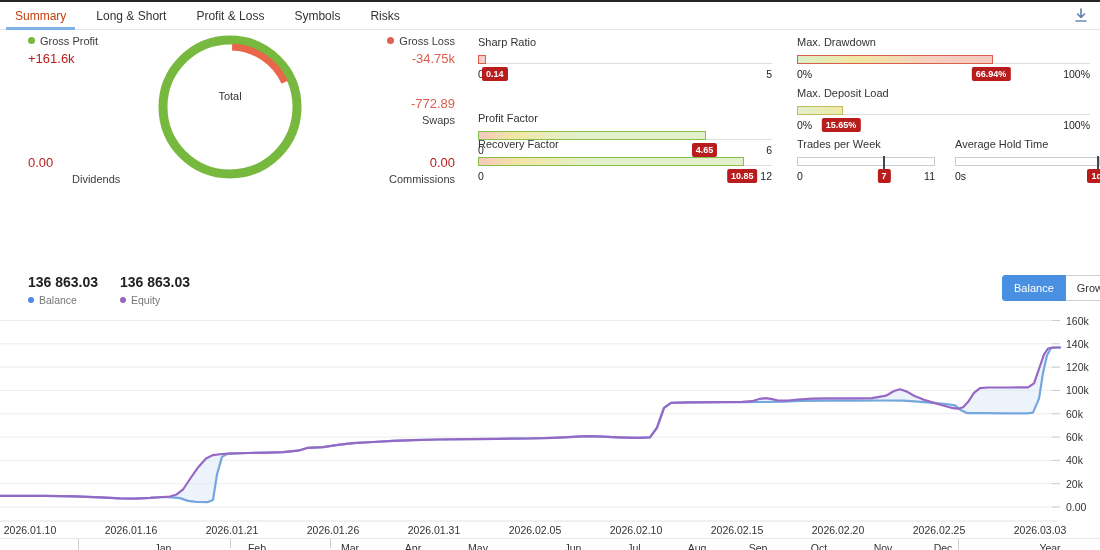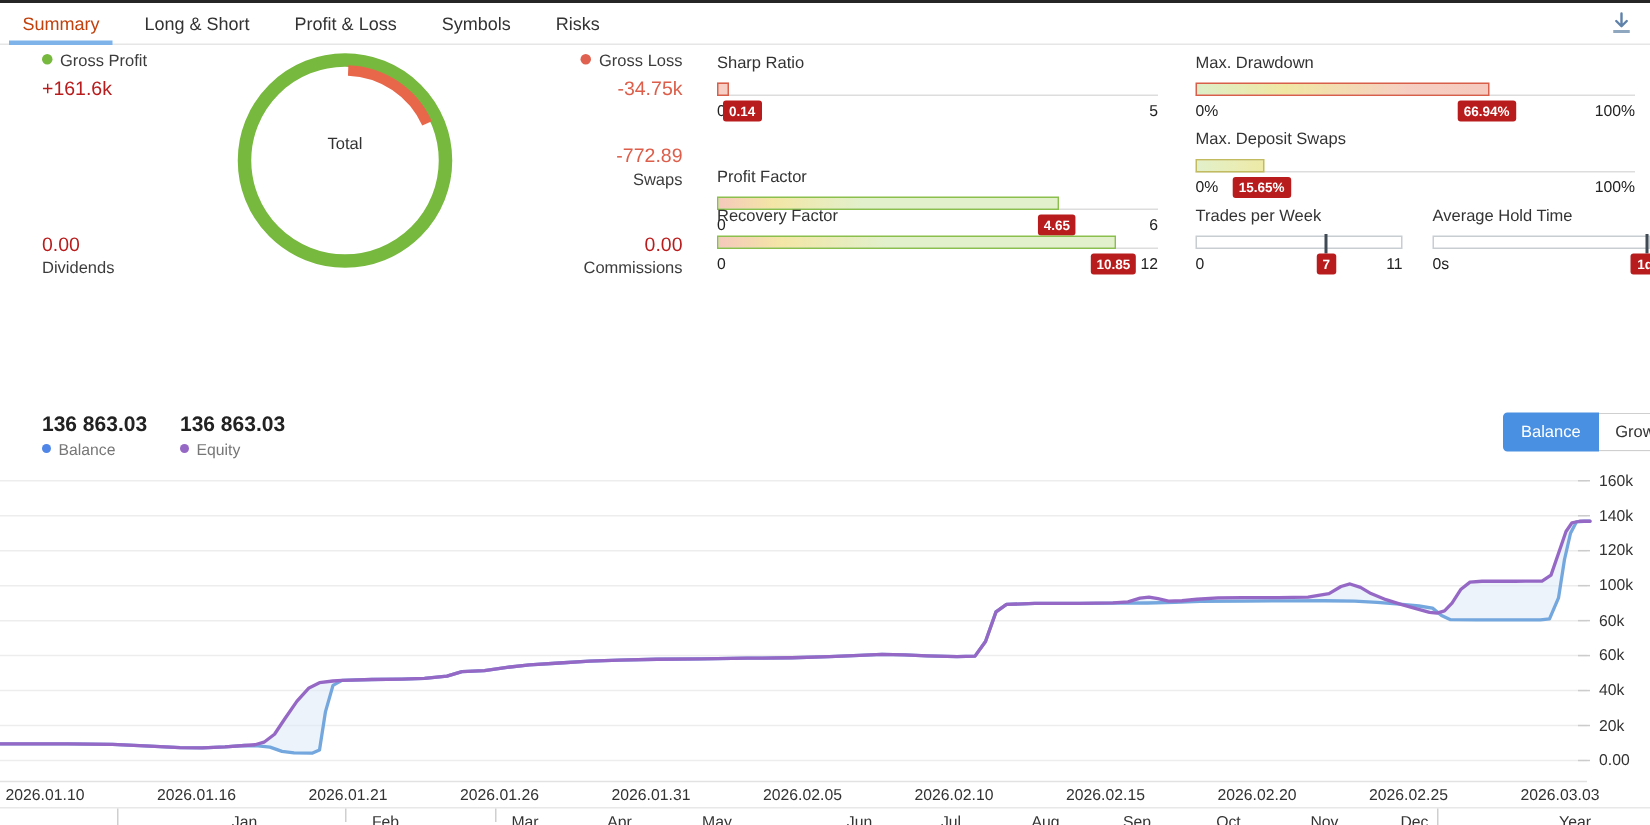--- a/index.html
+++ b/index.html
@@ -83,21 +83,21 @@
       <rect x="5.5" y="14" width="11" height="2" fill="#8fa7bf"></rect>
     </svg>
   </div>
 
   <div class="stat" style="left:28px; top:33px;">
     <div><span class="dot" style="background:#77b93e"></span><span class="lab">Gross Profit</span></div>
     <div class="val-green" style="margin-top:4px;">+161.6k</div>
   </div>
   <div class="stat" style="left:28px; top:153px;">
     <div class="val-green">0.00</div>
-    <div class="lab" style="margin-top:3px;">Dividends</div>
+    <div class="lab" style="margin-top:3px;margin-left:44px;">Dividends</div>
   </div>
 
   <div class="stat r" style="left:335px; top:33px; width:120px;">
     <div><span class="dot" style="background:#e0614f"></span><span class="lab">Gross Loss</span></div>
     <div class="val-red" style="margin-top:4px;">-34.75k</div>
   </div>
   <div class="stat r" style="left:335px; top:94px; width:120px;">
     <div class="val-red">-772.89</div>
     <div class="lab" style="margin-top:3px;">Swaps</div>
   </div>
@@ -159,21 +159,21 @@
           <div class="gtrack"></div>
           <div class="gfill red-end" style="width: 66.9%;"></div>
         </div>
         <div class="gscale">
           <span class="gmin">0%</span>
           <span class="gmax">100%</span>
           <span class="gbadge" style="left: 66.9%; transform: translateX(-55%);">66.94%</span>
         </div>
       </div>
       <div class="gauge" style="left: 797px; top: 85px; width: 293px;">
-        <div class="glabel">Max. Deposit Swaps</div>
+        <div class="glabel">Max. Deposit Load</div>
         <div class="gbar">
           <div class="gtrack"></div>
           <div class="gfill yellow" style="width: 15.7%;"></div>
         </div>
         <div class="gscale">
           <span class="gmin">0%</span>
           <span class="gmax">100%</span>
           <span class="gbadge" style="left: 15.7%; transform: translateX(-55%);">15.65%</span>
         </div>
       </div>

